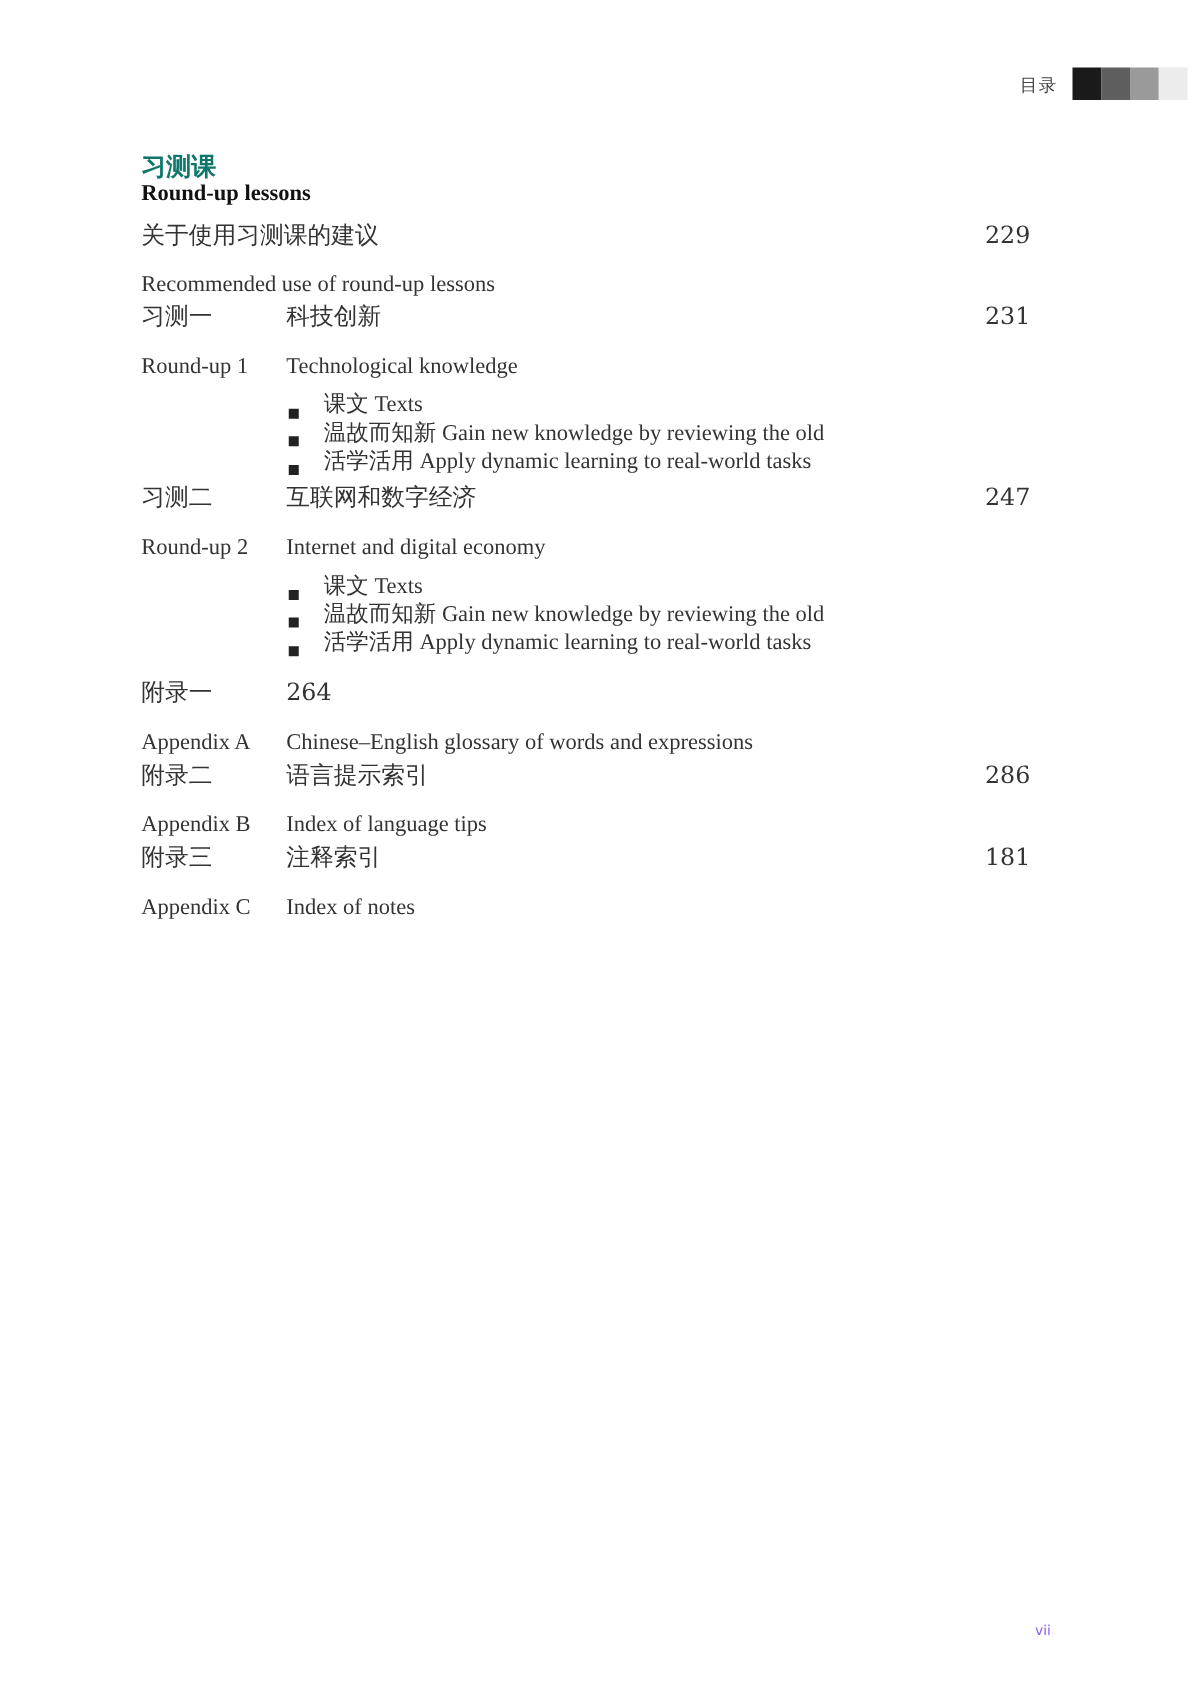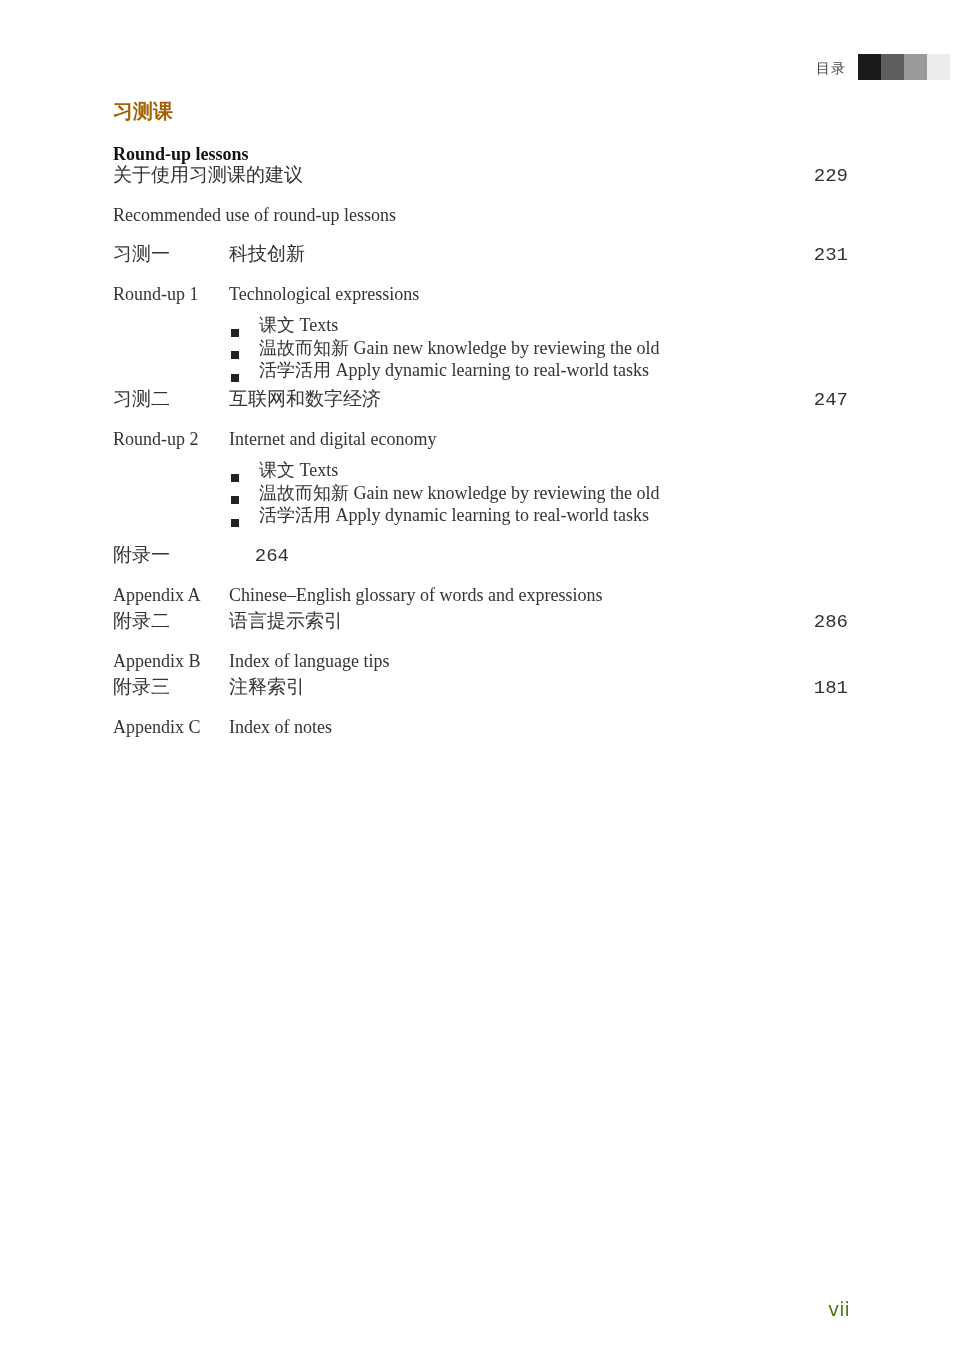--- a/index.html
+++ b/index.html
@@ -2,72 +2,72 @@
 <html><head>
 <meta charset="utf-8">
 <style>
   html, body { margin:0; padding:0; background:#ffffff; }
   body { width:960px; height:1357px; position:relative; overflow:hidden;
          font-family:"DejaVu Serif","Liberation Serif",serif; color:#222; }
   .header-label { position:absolute; left:816px; top:60px; font-size:14px; color:#444;
                   font-family:"DejaVu Sans","Liberation Sans",sans-serif; letter-spacing:1px; }
   .swatches { position:absolute; left:858px; top:54px; display:flex; }
   .swatch { width:23px; height:26px; }
-  .section-title-cn { position:absolute; left:113px; top:98px; font-size:20px; font-weight:bold; color:#a16207; }
+  .section-title-cn { position:absolute; left:113px; top:120px; font-size:20px; font-weight:bold; color:#0f766e; }
   .section-title-en { position:absolute; left:113px; top:144px; font-size:18px; font-weight:bold; color:#111;
                       font-family:"Liberation Serif",serif; }
   .entry { position:absolute; left:113px; width:735px; }
   .row { display:flex; align-items:baseline; }
   .c1 { width:116px; flex:none; }
   .c2 { flex:1; }
-  .pg { width:60px; text-align:right; flex:none;font-family:Liberation Mono, monospace; }
+  .pg { width:60px; text-align:left; flex:none; }
   .cn { font-size:19px; line-height:24px; color:#333; }
   .en { font-size:18px; line-height:23px; color:#333; font-family:"Liberation Serif",serif;margin-top:16px; }
   .bullets { list-style:none; margin:8px 0 0 116px; padding:0; }
   .bullets li { display:flex; align-items:flex-end; font-size:18px; line-height:22.5px; color:#333;
                 font-family:"Liberation Serif",serif; }
   .sq { width:8px; height:8px; background:#222; margin-right:20px; margin-left:2px; flex:none; }
-  .footer-page { position:absolute; left:828px; top:1298px; font-size:19px; color:#4d7c0f;
+  .footer-page { position:absolute; left:828px; top:1298px; font-size:11px; color:#8b5cf6;
                  font-family:"DejaVu Sans","Liberation Sans",sans-serif; }
 </style>
 </head>
 <body>
 
 <div>
   <span class="header-label">目录</span>
   <div class="swatches">
     <div class="swatch" style="background:#1a1a1a"></div>
     <div class="swatch" style="background:#5e5e5e"></div>
     <div class="swatch" style="background:#9a9a9a"></div>
     <div class="swatch" style="background:#ececec"></div>
   </div>
 </div>
 
 <div class="section-title-cn">习测课</div>
 <div class="section-title-en">Round-up lessons</div>
 
-<div class="entry" style="top:162px">
+<div class="entry" style="top:176px">
   <div class="row">
     <div class="c2 cn">关于使用习测课的建议</div>
     <div class="pg cn">229</div>
   </div>
   <div class="row">
     <div class="c2 en">Recommended use of round-up lessons</div>
   </div>
 </div>
 
 <div class="entry" style="top:241px">
   <div class="row">
     <div class="c1 cn">习测一</div>
     <div class="c2 cn">科技创新</div>
     <div class="pg cn">231</div>
   </div>
   <div class="row">
     <div class="c1 en">Round-up 1</div>
-    <div class="c2 en">Technological expressions</div>
+    <div class="c2 en">Technological knowledge</div>
   </div>
   <ul class="bullets">
     <li>
         <span class="sq"></span>
         <span>课文 Texts</span>
       </li>
     <li>
         <span class="sq"></span>
         <span>温故而知新 Gain new knowledge by reviewing the old</span>
       </li>

